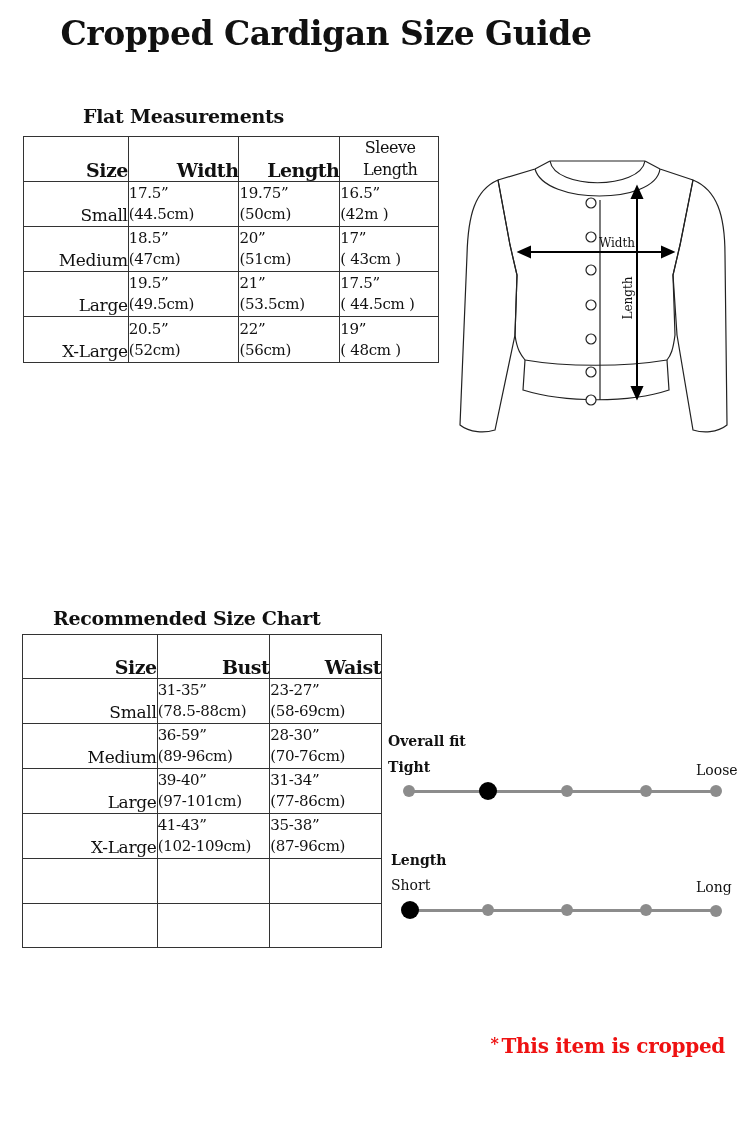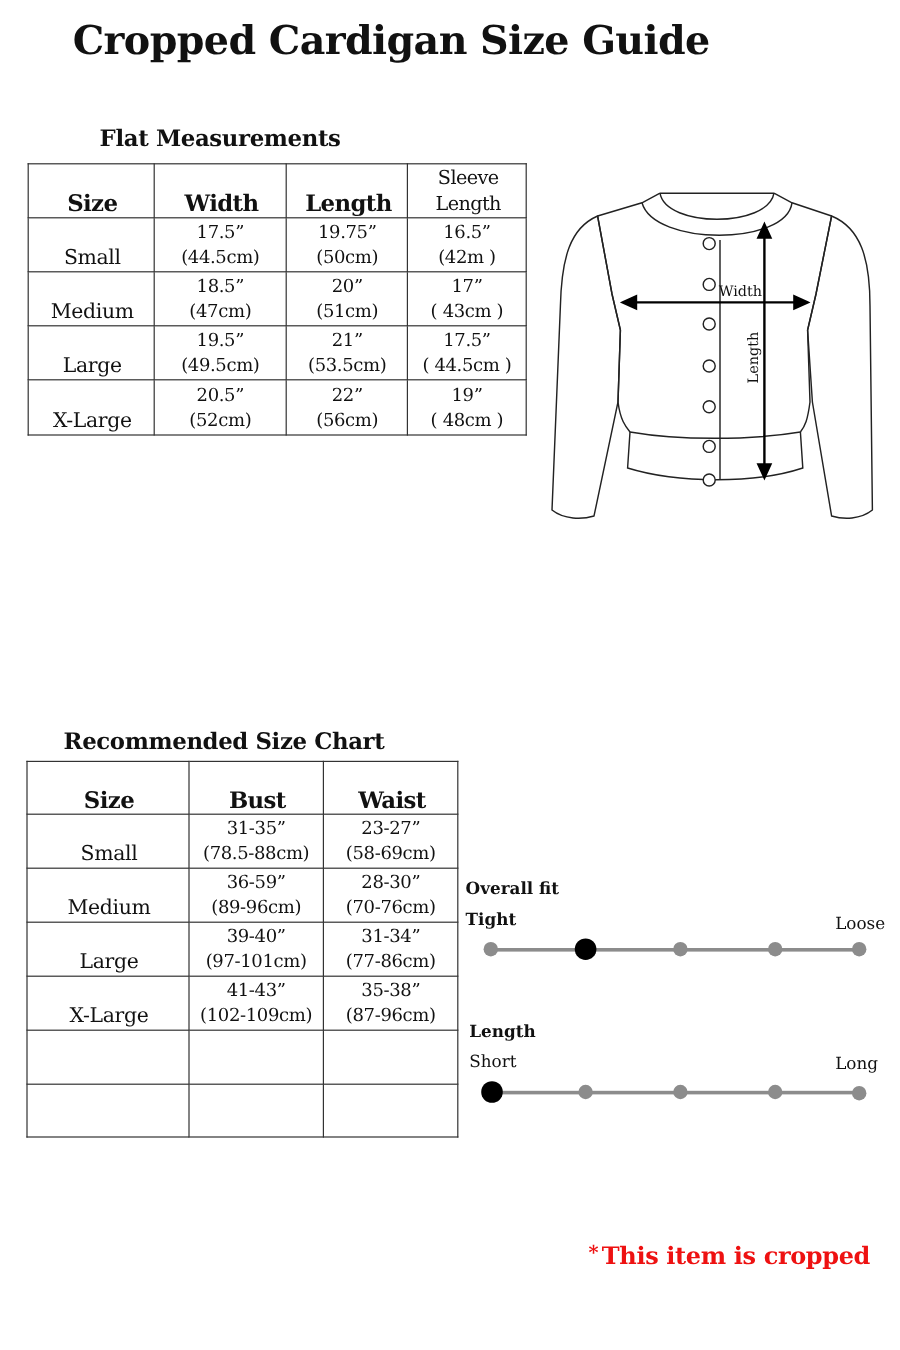--- a/index.html
+++ b/index.html
@@ -1,24 +1,24 @@
 <!DOCTYPE html>
 <html><head>
 <meta charset="utf-8">
 <style>
   html, body { margin: 0; padding: 0; background: #ffffff; }
   body { width: 750px; height: 1125px; position: relative; overflow: hidden; font-family: "DejaVu Serif", serif; color: #111; }
   .title { position: absolute; left: 0; top: 14px; width: 652px; text-align: center; font-family: "DejaVu Serif", serif; font-weight: bold; font-size: 33px; letter-spacing: -0.5px; color: #111; }
   .section-title { position: absolute; font-family: "DejaVu Serif", serif; font-weight: bold; font-size: 19px; letter-spacing: -0.3px; color: #111; }
   table.grid { position: absolute; border-collapse: collapse; font-family: "DejaVu Serif", serif; }
   table.grid td { border: 1.5px solid #333; padding: 0; vertical-align: bottom; position: relative; }
-  .hdr { font-weight: bold; font-size: 19px; letter-spacing: -0.5px; text-align: center; padding-left: 2px !important; line-height: 1.1; }
+  .hdr { font-weight: bold; font-size: 19px; letter-spacing: -0.5px; text-align: right; padding-left: 2px !important; line-height: 1.1; }
   .hdr-two { text-align: center !important; font-weight: normal; font-size: 16px; line-height: 22px; }
-  .size-label { font-size: 17px; letter-spacing: -0.3px; text-align: center; padding-left: 2px !important; padding-bottom: 1px !important; }
-  .val { text-align: center; font-size: 15px; line-height: 21px; letter-spacing: -0.3px; vertical-align: middle !important; }
+  .size-label { font-size: 17px; letter-spacing: -0.3px; text-align: right; padding-left: 2px !important; padding-bottom: 1px !important; }
+  .val { font-size: 15px; line-height: 21px; letter-spacing: -0.3px; vertical-align: middle !important; }
   .val span { display: block; }
   .diagram { position: absolute; left: 455px; top: 155px; width: 280px; height: 285px; }
   .scale-title { position: absolute; font-family: "DejaVu Serif", serif; font-weight: bold; font-size: 14px; color: #111; }
   .scale-end { position: absolute; font-family: "DejaVu Serif", serif; font-size: 14px; color: #111; }
   .track { position: absolute; height: 3px; background: #8c8c8c; }
   .dot { position: absolute; width: 12px; height: 12px; border-radius: 50%; background: #8c8c8c; margin-left: -6px; margin-top: -6px; }
   .dot.active { width: 18px; height: 18px; margin-left: -9px; margin-top: -9px; background: #000; }
   .note { position: absolute; left: 0; top: 1034px; width: 725px; text-align: right; font-family: "DejaVu Serif", serif; font-weight: bold; font-size: 20px; color: #ee1111; letter-spacing: -0.3px; }
   .note .star { font-size: 16px; vertical-align: 4px; margin-right: 3px; }
 </style>

